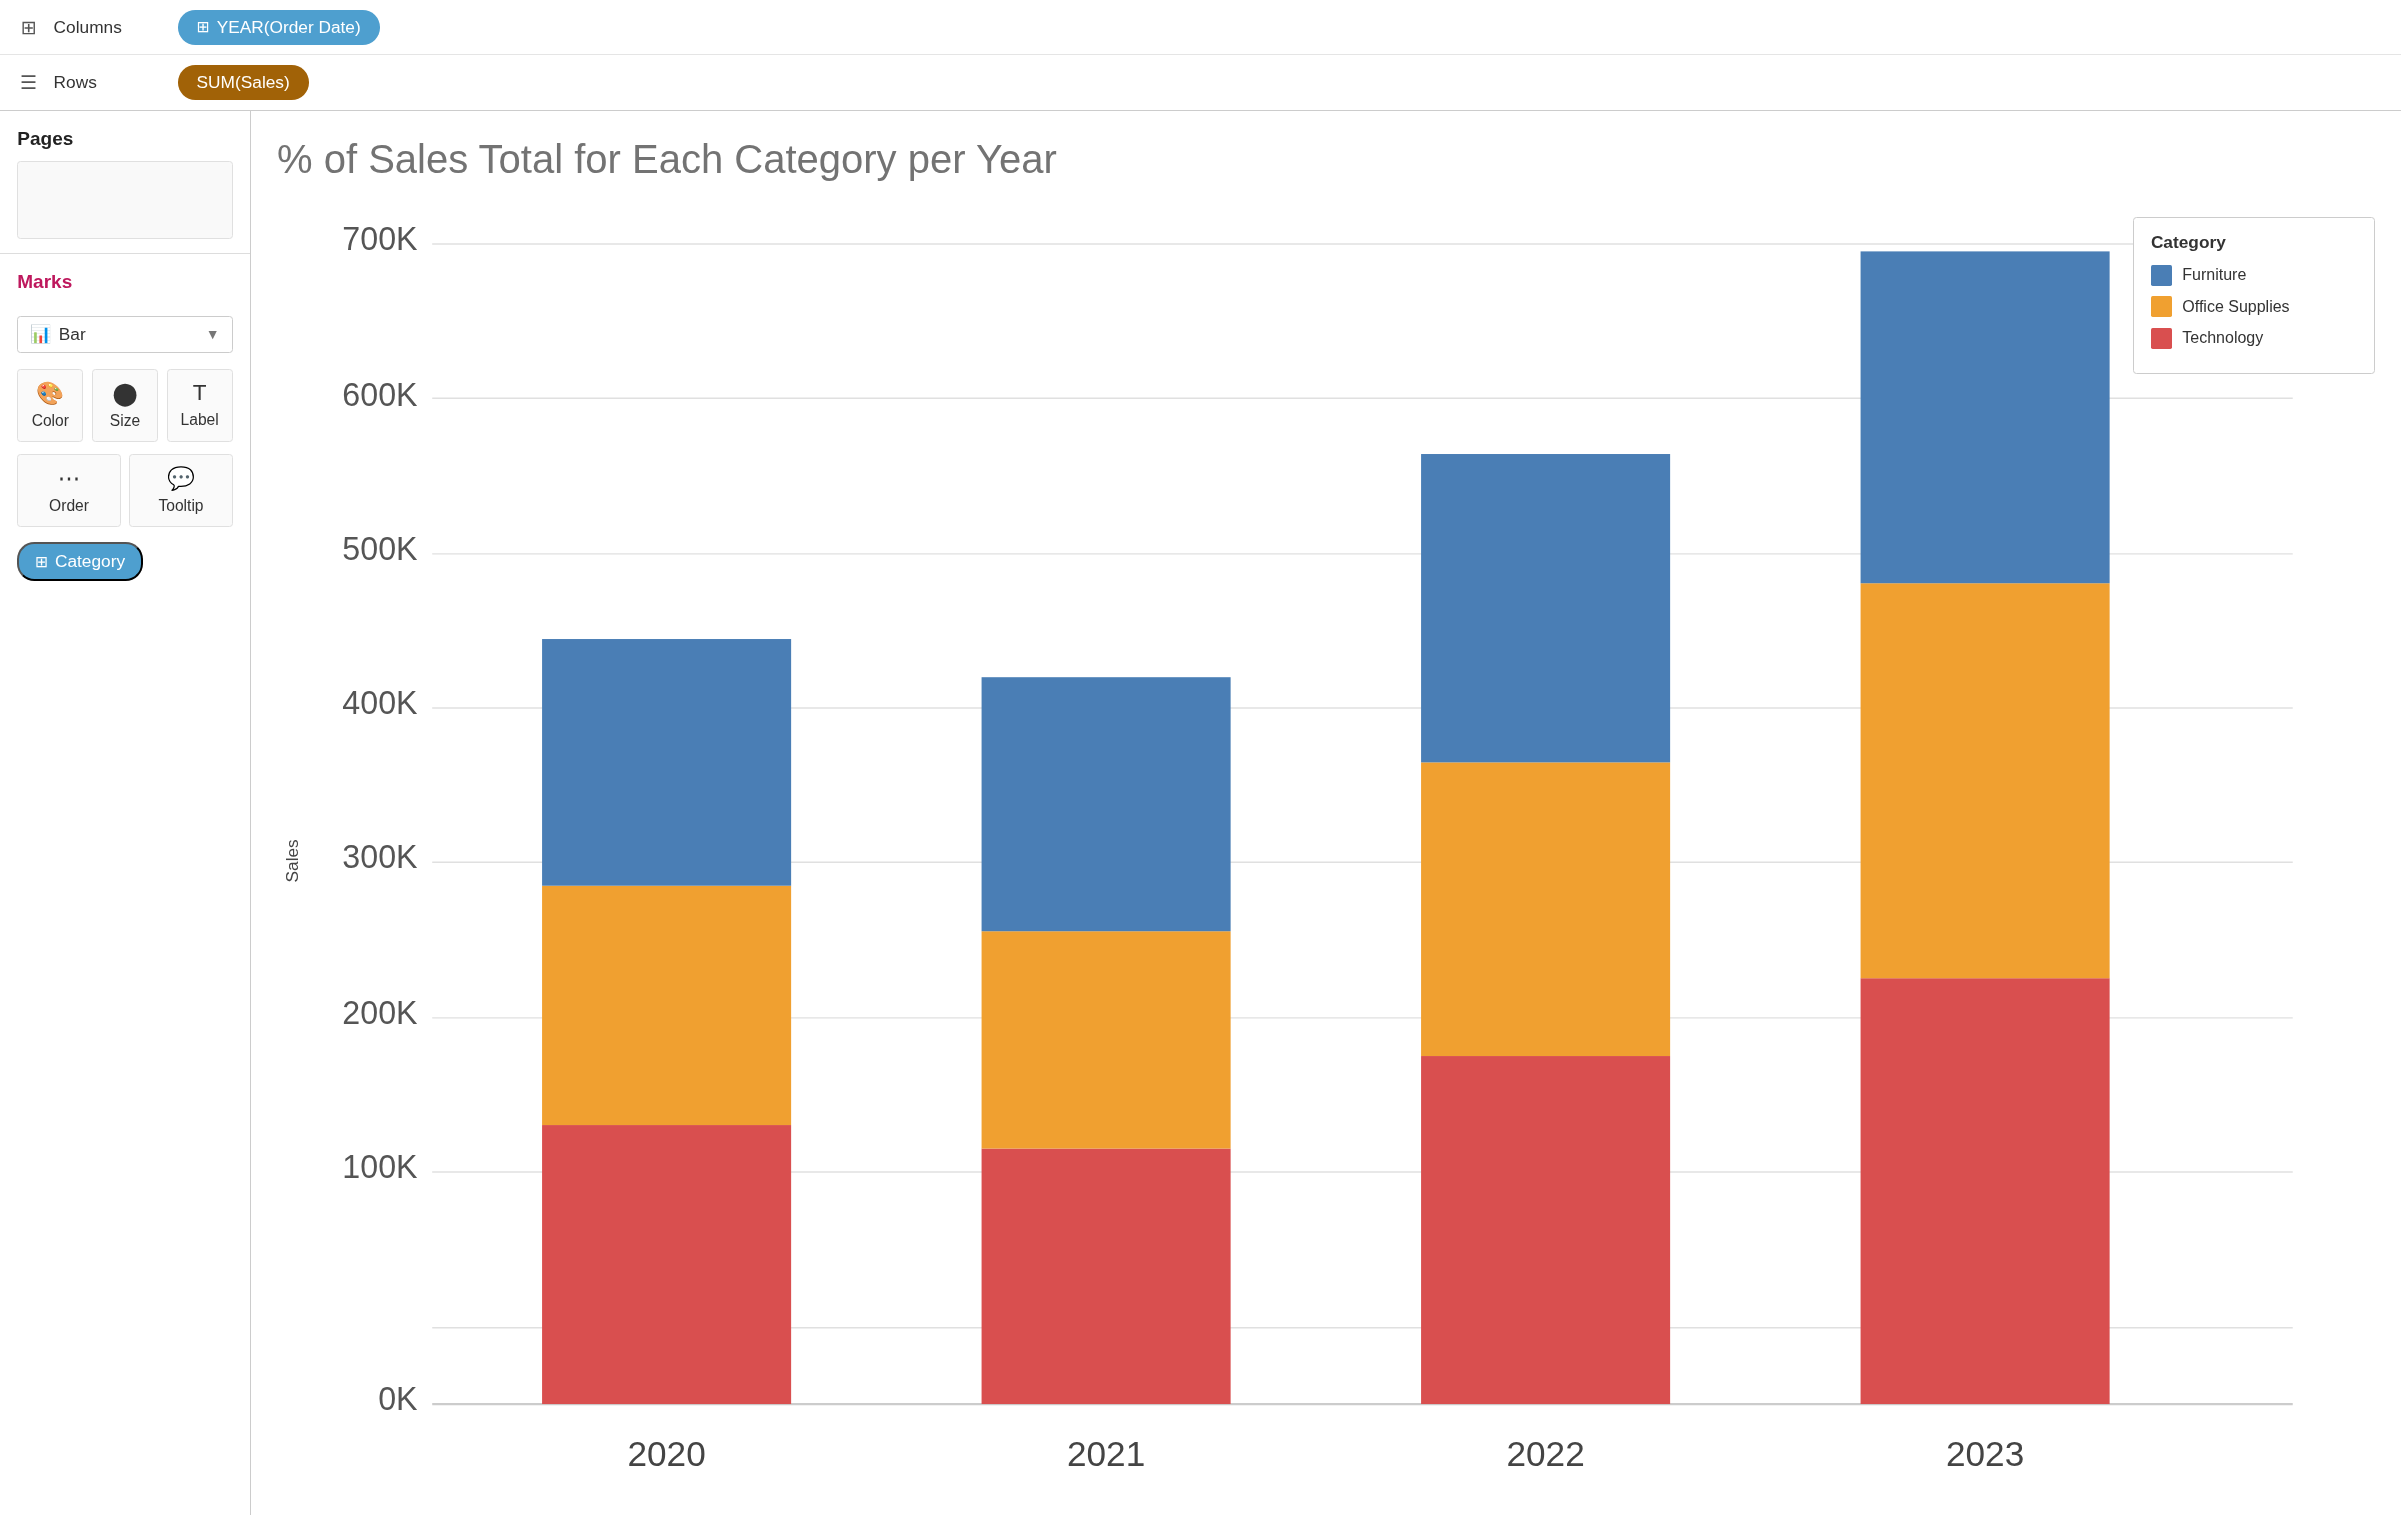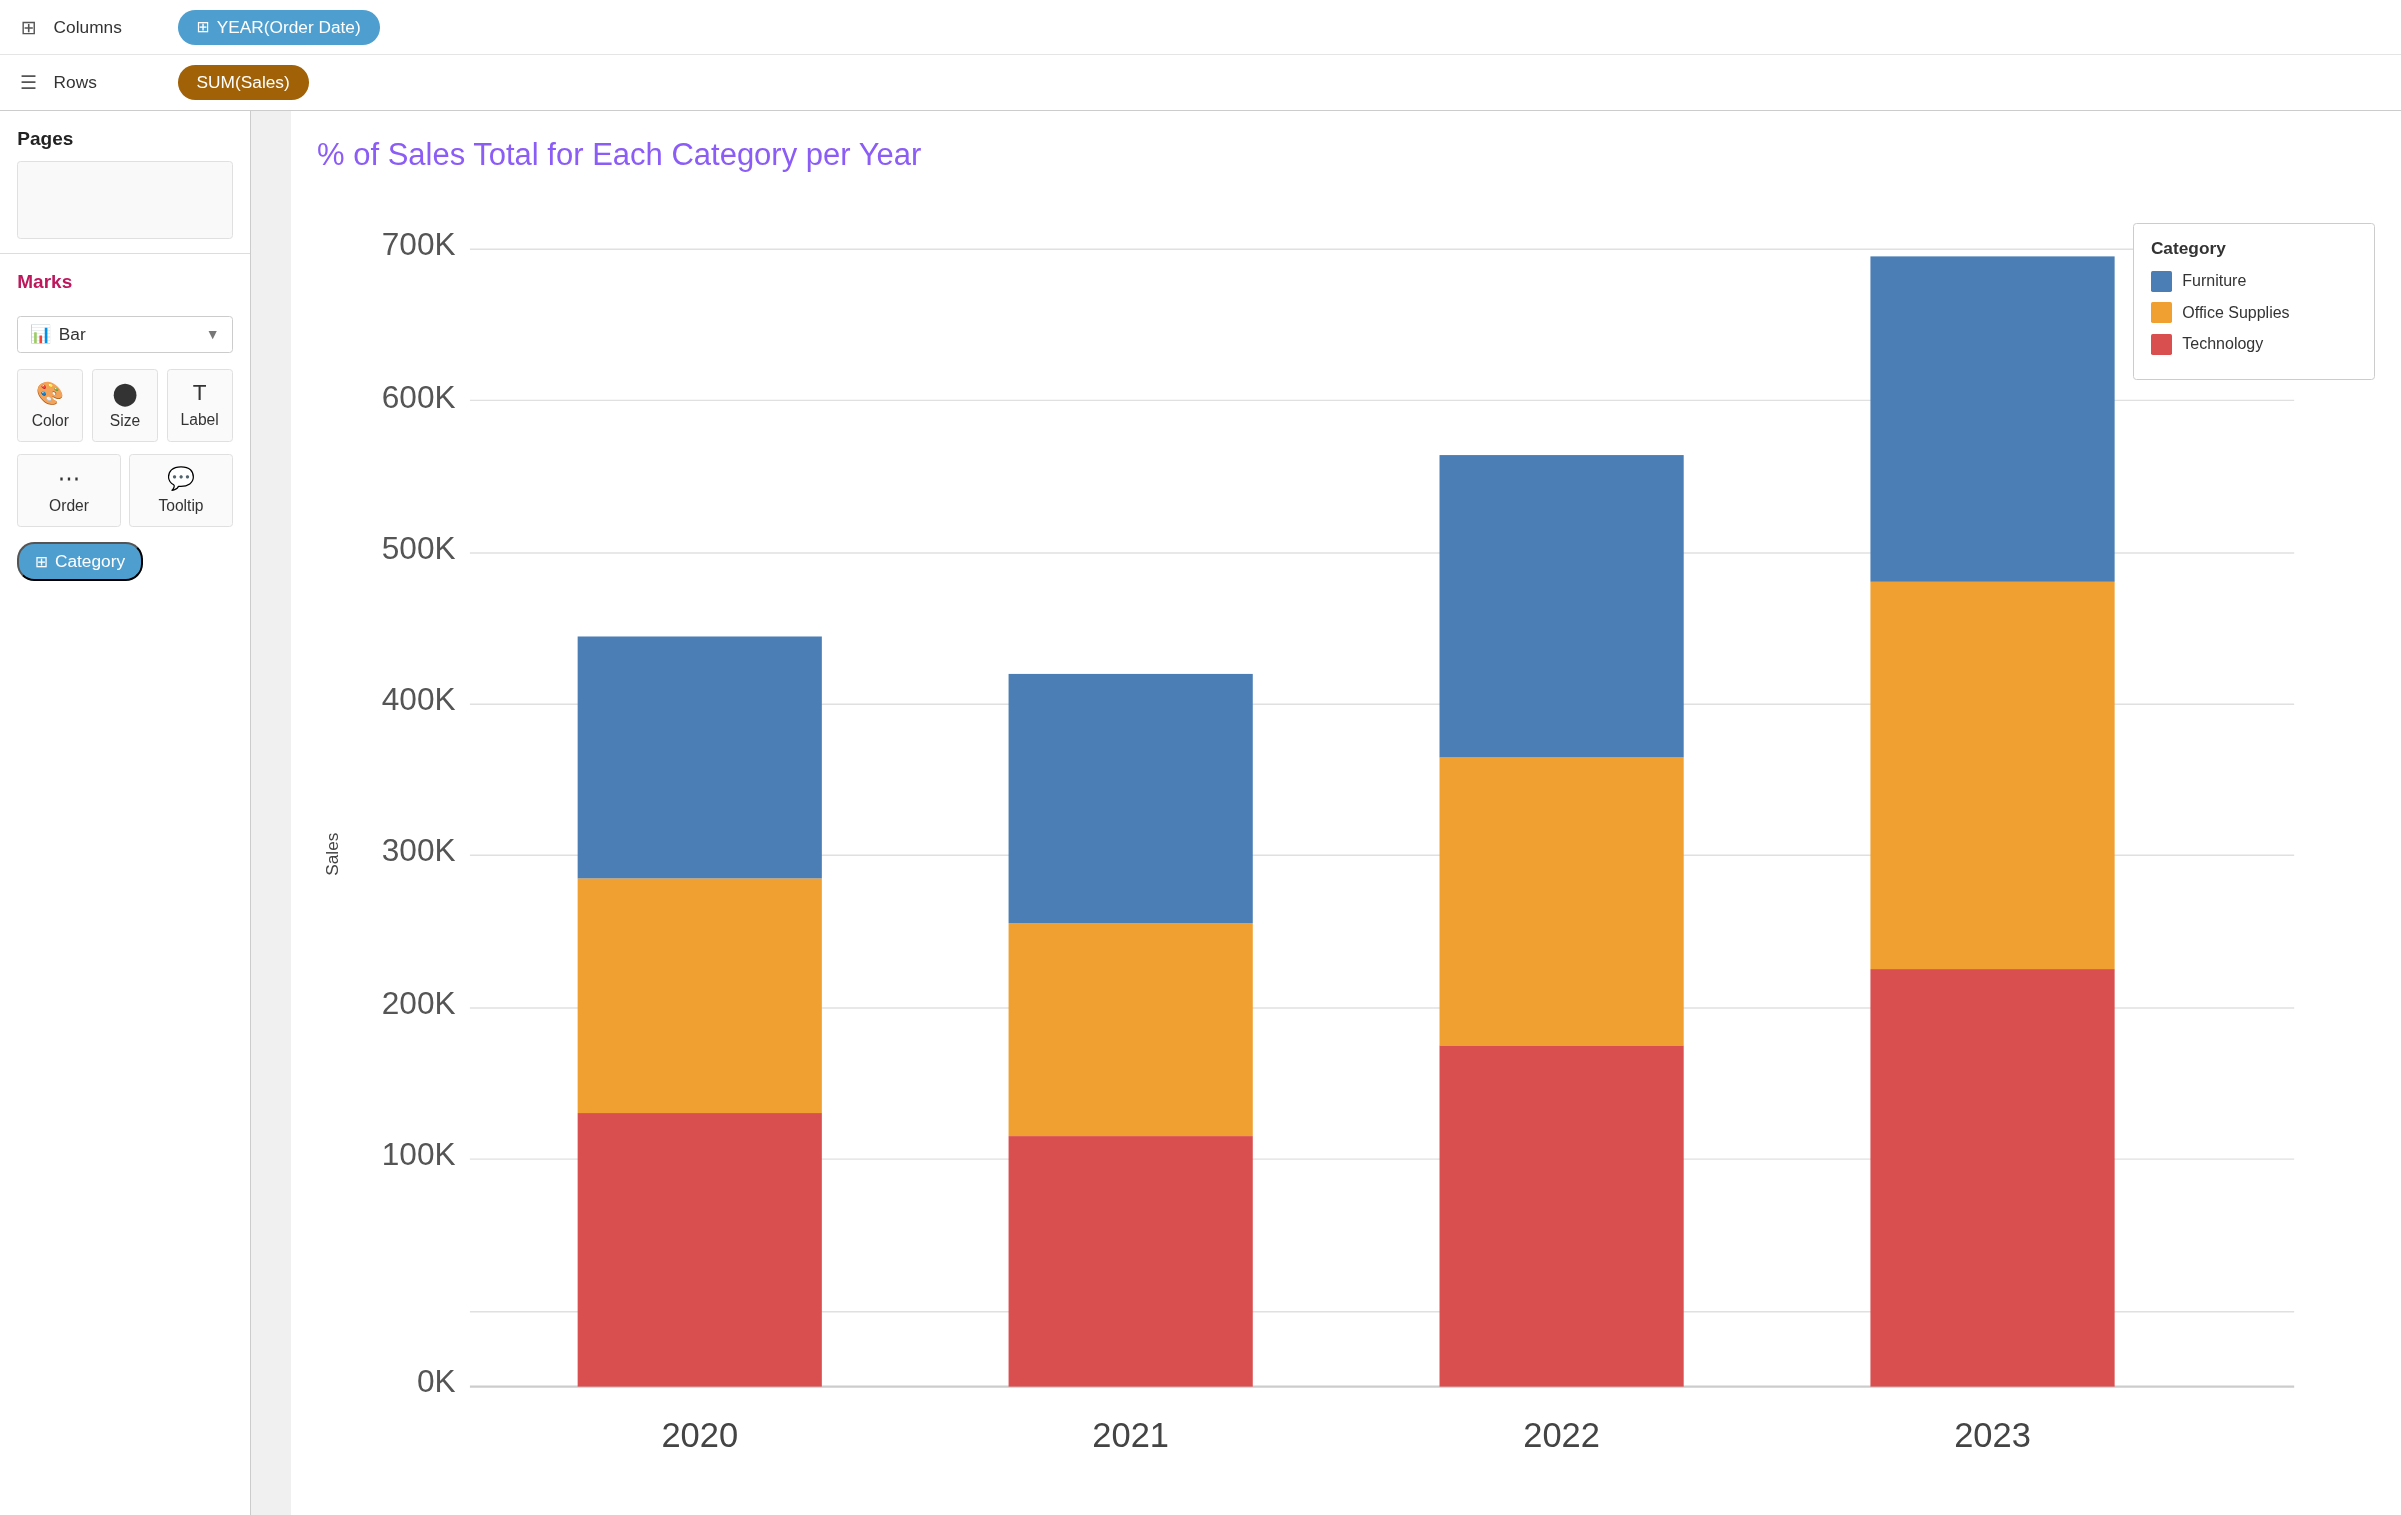--- a/index.html
+++ b/index.html
@@ -60,21 +60,20 @@
     }
     .pill-icon {
       font-size: 15.6px;
     }
 
     
     .main-layout {
       display: flex;
       flex: 1;
       overflow: hidden;
-      gap: 40px;
     }
 
     
     .left-sidebar {
       width: 251px;
       background: #fff;
       border-right: 0.9px solid #ccc;
       display: flex;
       flex-direction: column;
       gap: 0;
@@ -169,24 +168,24 @@
     .chart-area {
       flex: 1;
       background: #fff;
       padding: 26px 35px 26px 26px;
       display: flex;
       flex-direction: column;
       position: relative;
     }
 
     .chart-title {
-      font-size: 31px;
+      font-size: 40px;
       font-weight: 400;
-      color: #8b5cf6;
-      margin-bottom: 24px;
+      color: #737373;
+      margin-bottom: 9px;
     }
     .chart-subtitle {
       font-size: 19px;
       font-weight: 600;
       color: #333;
       text-align: center;
       margin-bottom: 0;
     }
 
     .chart-wrapper {

